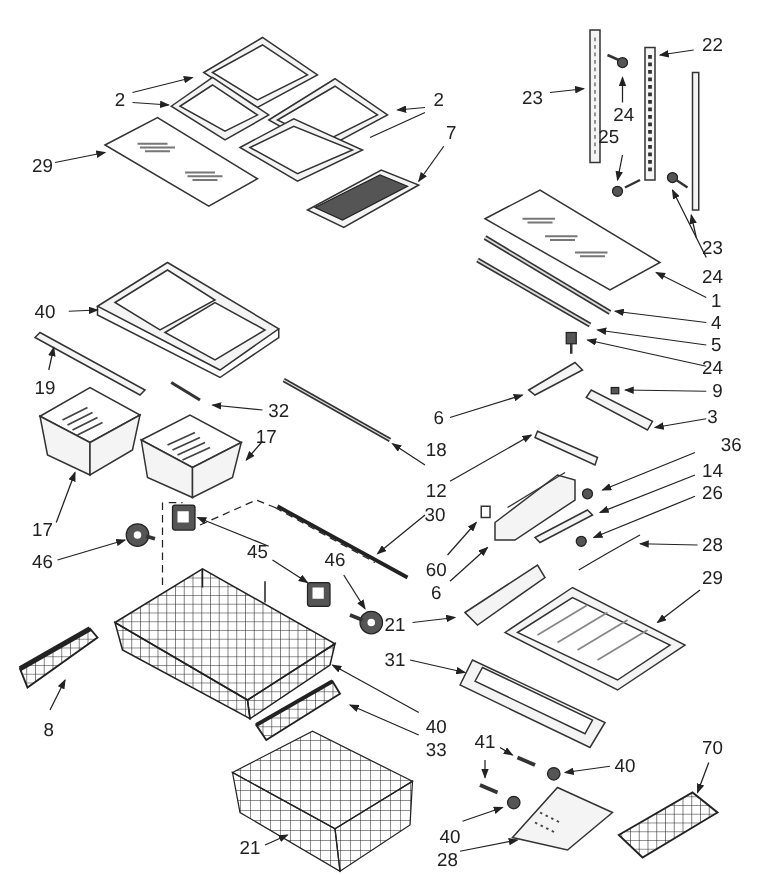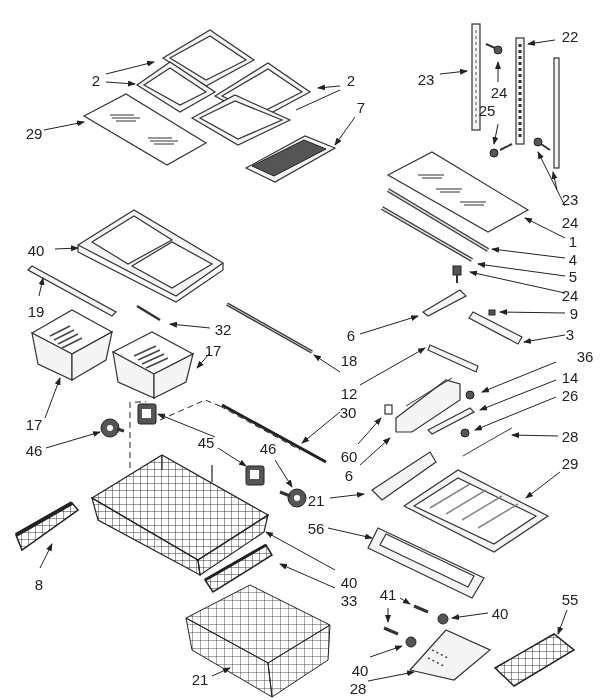--- a/index.html
+++ b/index.html
@@ -300,24 +300,24 @@
 <span class="lbl" style="left:348px;top:412px">30</span>
 <span class="lbl" style="left:570px;top:395px">26</span>
 <span class="lbl" style="left:34px;top:450px">46</span>
 <span class="lbl" style="left:206px;top:442px">45</span>
 <span class="lbl" style="left:349px;top:456px">60</span>
 <span class="lbl" style="left:570px;top:436px">28</span>
 <span class="lbl" style="left:349px;top:475px">6</span>
 <span class="lbl" style="left:268px;top:448px">46</span>
 <span class="lbl" style="left:570px;top:463px">29</span>
 <span class="lbl" style="left:316px;top:500px">21</span>
-<span class="lbl" style="left:316px;top:528px">56</span>
+<span class="lbl" style="left:316px;top:528px">31</span>
 <span class="lbl" style="left:39px;top:584px">8</span>
 <span class="lbl" style="left:349px;top:582px">40</span>
 <span class="lbl" style="left:349px;top:600px">33</span>
 <span class="lbl" style="left:388px;top:594px">41</span>
 <span class="lbl" style="left:500px;top:613px">40</span>
-<span class="lbl" style="left:570px;top:599px">55</span>
+<span class="lbl" style="left:570px;top:599px">70</span>
 <span class="lbl" style="left:360px;top:670px">40</span>
 <span class="lbl" style="left:200px;top:679px">21</span>
 <span class="lbl" style="left:358px;top:688px">28</span>
 <span class="lbl" style="left:351px;top:80px">2</span>
 </div>
 
 </body></html>

